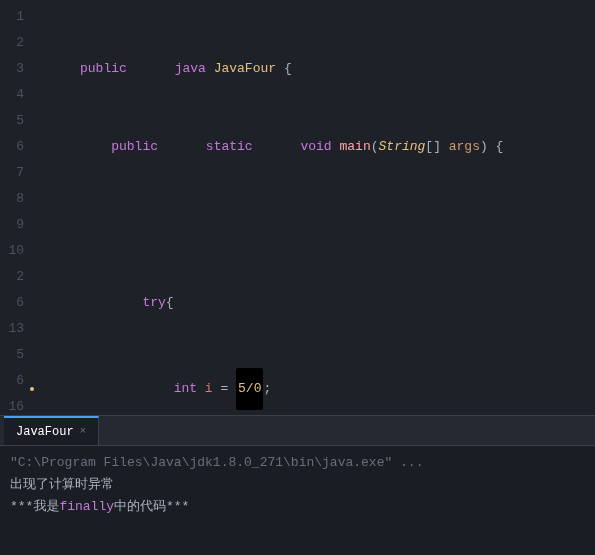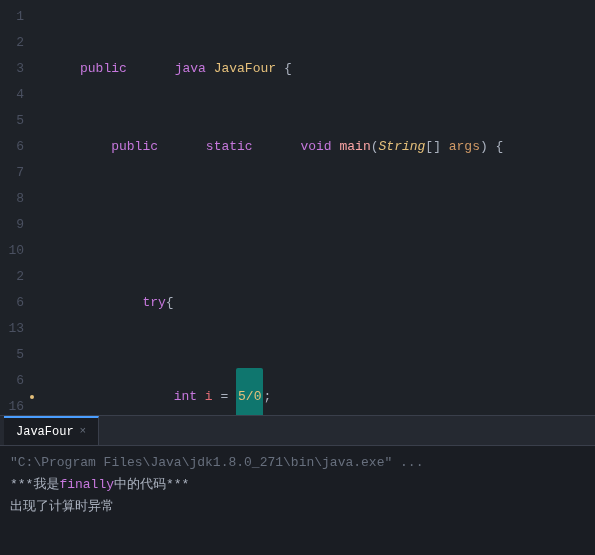--- a/index.html
+++ b/index.html
@@ -72,24 +72,24 @@
     .kw { color: #c678dd; margin-left: 40px; } 
     .type { color: #e5c07b; font-style: italic; } 
     .cm { color: #676f7d; } 
     .var { color: #e06c75; } 
     .plain { color: #abb2bf; }
     .class-name { color: #e5c07b; }
     .method { color: #fca5a5; }
     .param { color: #d19a66; }
 
     .highlight-num {
-      background: #0f766e;
+      background: #000000;
       color: #e5c07b;
       border-radius: 2px;
-      padding: 16px 2px;
+      padding: 8px 2px;
     }
 
     
     .bottom-panel {
       width: 595px;
       height: 140px;
       background: #1a1d23;
       border-top: 1px solid #3a3f4b;
       display: flex;
       flex-direction: column;
@@ -200,16 +200,16 @@
 
 <div class="bottom-panel">
   <div class="panel-tabs">
     <div class="panel-tab active">
       <span>JavaFour</span>
       <span class="tab-close">×</span>
     </div>
   </div>
   <div class="panel-output">
     <span class="output-line cmd">"C:\Program Files\Java\jdk1.8.0_271\bin\java.exe" ...</span>
+    <span class="output-line result">出现了计算时异常</span>
     <span class="output-line result">***我是<span class="finally-kw">finally</span>中的代码***</span>
-    <span class="output-line result">出现了计算时异常</span>
   </div>
 </div>
 
 </body></html>

